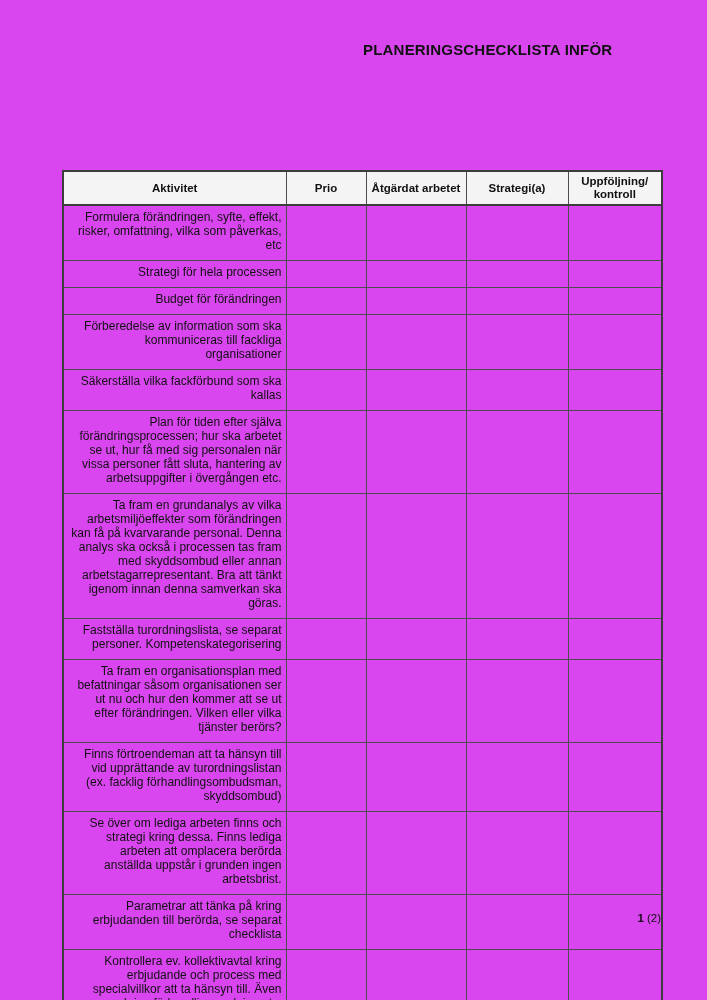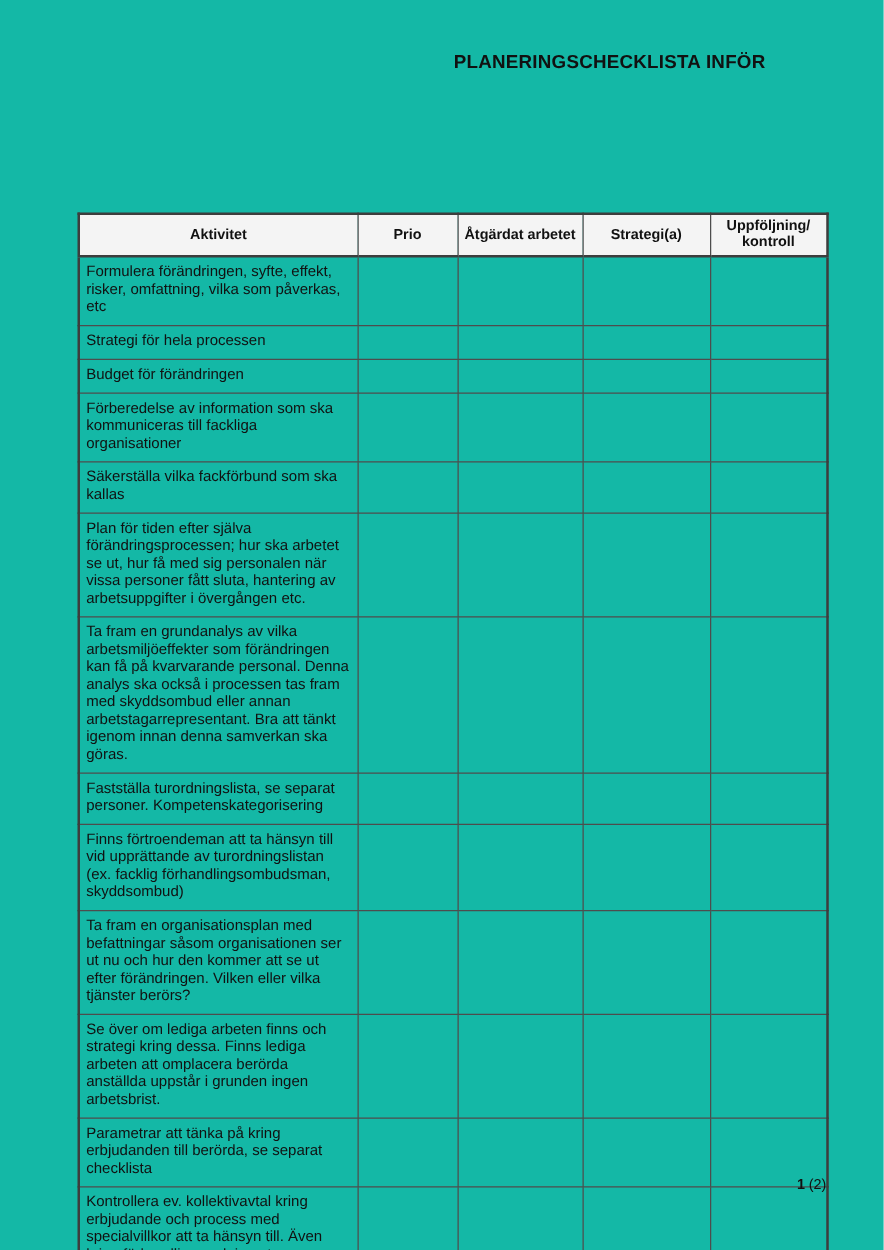--- a/index.html
+++ b/index.html
@@ -4,21 +4,21 @@
 <style>
   html, body {
     margin: 0;
     padding: 0;
     background: #ffffff;
   }
   .page {
     position: relative;
     width: 707px;
     height: 1000px;
-    background: #14b8a6;
+    background: #d946ef;
     font-family: "Liberation Sans", sans-serif;
     color: #1a1a1a;
     overflow: hidden;
   }
   .doc-title {
     position: absolute;
     left: 363px;
     top: 40px;
     font-size: 15px;
     line-height: 20px;
@@ -50,29 +50,29 @@
     vertical-align: middle;
     padding: 3px 2px;
     white-space: pre-line;
     border-bottom: 2px solid #3d3d3d;
     color: #111111;
   }
   td.activity-cell {
     font-size: 12px;
     line-height: 14px;
     padding: 4px 4px 8px 5px;
-    text-align: left;
+    text-align: right;
     color: #111111;
   }
   td.empty-cell {
     padding: 4px;
   }
   .page-footer {
     position: absolute;
-    top: 942px;
+    top: 912px;
     right: 46px;
     font-size: 11.5px;
     color: #111111;
     margin-left: 20px;
   }
   .page-footer .pg-bold {
     font-weight: bold;
     margin-right: 3px;
   }
 </style>
@@ -154,28 +154,28 @@
           <td class="empty-cell"></td>
         </tr>
         <tr>
           <td class="activity-cell">Fastställa turordningslista, se separat personer. Kompetenskategorisering</td>
           <td class="empty-cell"></td>
           <td class="empty-cell"></td>
           <td class="empty-cell"></td>
           <td class="empty-cell"></td>
         </tr>
         <tr>
+          <td class="activity-cell">Ta fram en organisationsplan med befattningar såsom organisationen ser ut nu och hur den kommer att se ut efter förändringen. Vilken eller vilka tjänster berörs?</td>
+          <td class="empty-cell"></td>
+          <td class="empty-cell"></td>
+          <td class="empty-cell"></td>
+          <td class="empty-cell"></td>
+        </tr>
+        <tr>
           <td class="activity-cell">Finns förtroendeman att ta hänsyn till vid upprättande av turordningslistan (ex. facklig förhandlingsombudsman, skyddsombud)</td>
-          <td class="empty-cell"></td>
-          <td class="empty-cell"></td>
-          <td class="empty-cell"></td>
-          <td class="empty-cell"></td>
-        </tr>
-        <tr>
-          <td class="activity-cell">Ta fram en organisationsplan med befattningar såsom organisationen ser ut nu och hur den kommer att se ut efter förändringen. Vilken eller vilka tjänster berörs?</td>
           <td class="empty-cell"></td>
           <td class="empty-cell"></td>
           <td class="empty-cell"></td>
           <td class="empty-cell"></td>
         </tr>
         <tr>
           <td class="activity-cell">Se över om lediga arbeten finns och strategi kring dessa. Finns lediga arbeten att omplacera berörda anställda uppstår i grunden ingen arbetsbrist.</td>
           <td class="empty-cell"></td>
           <td class="empty-cell"></td>
           <td class="empty-cell"></td>

